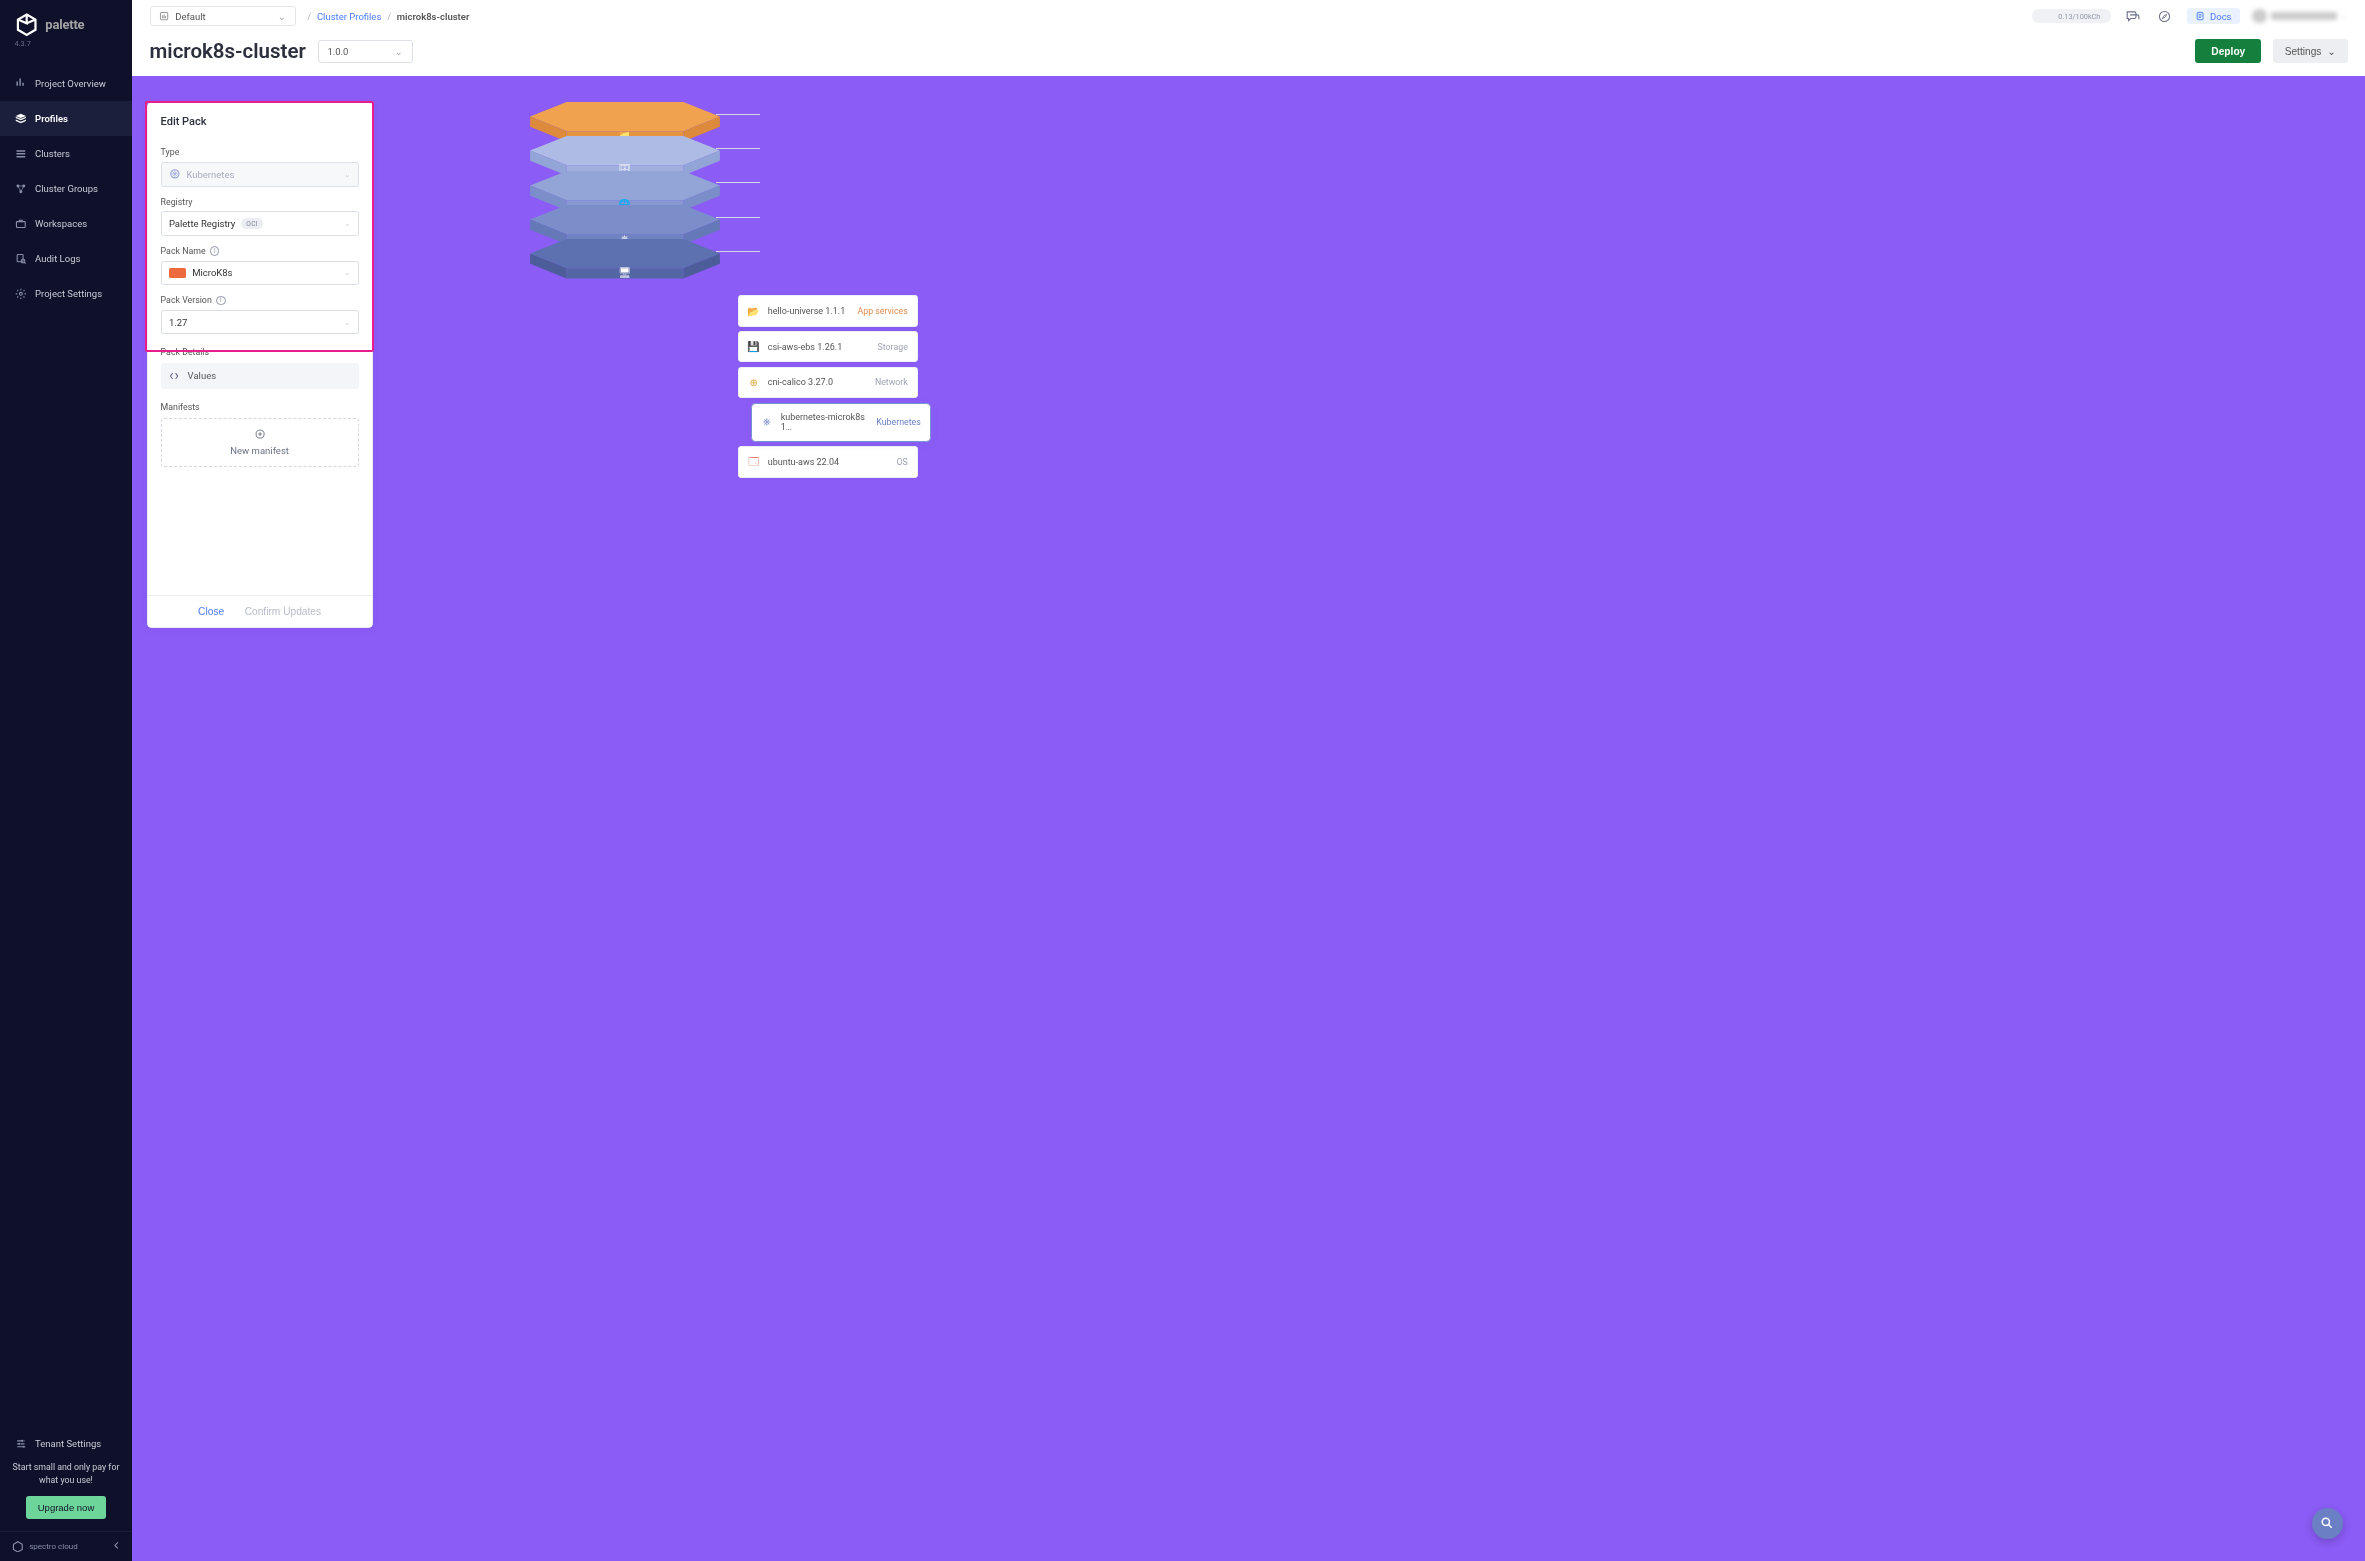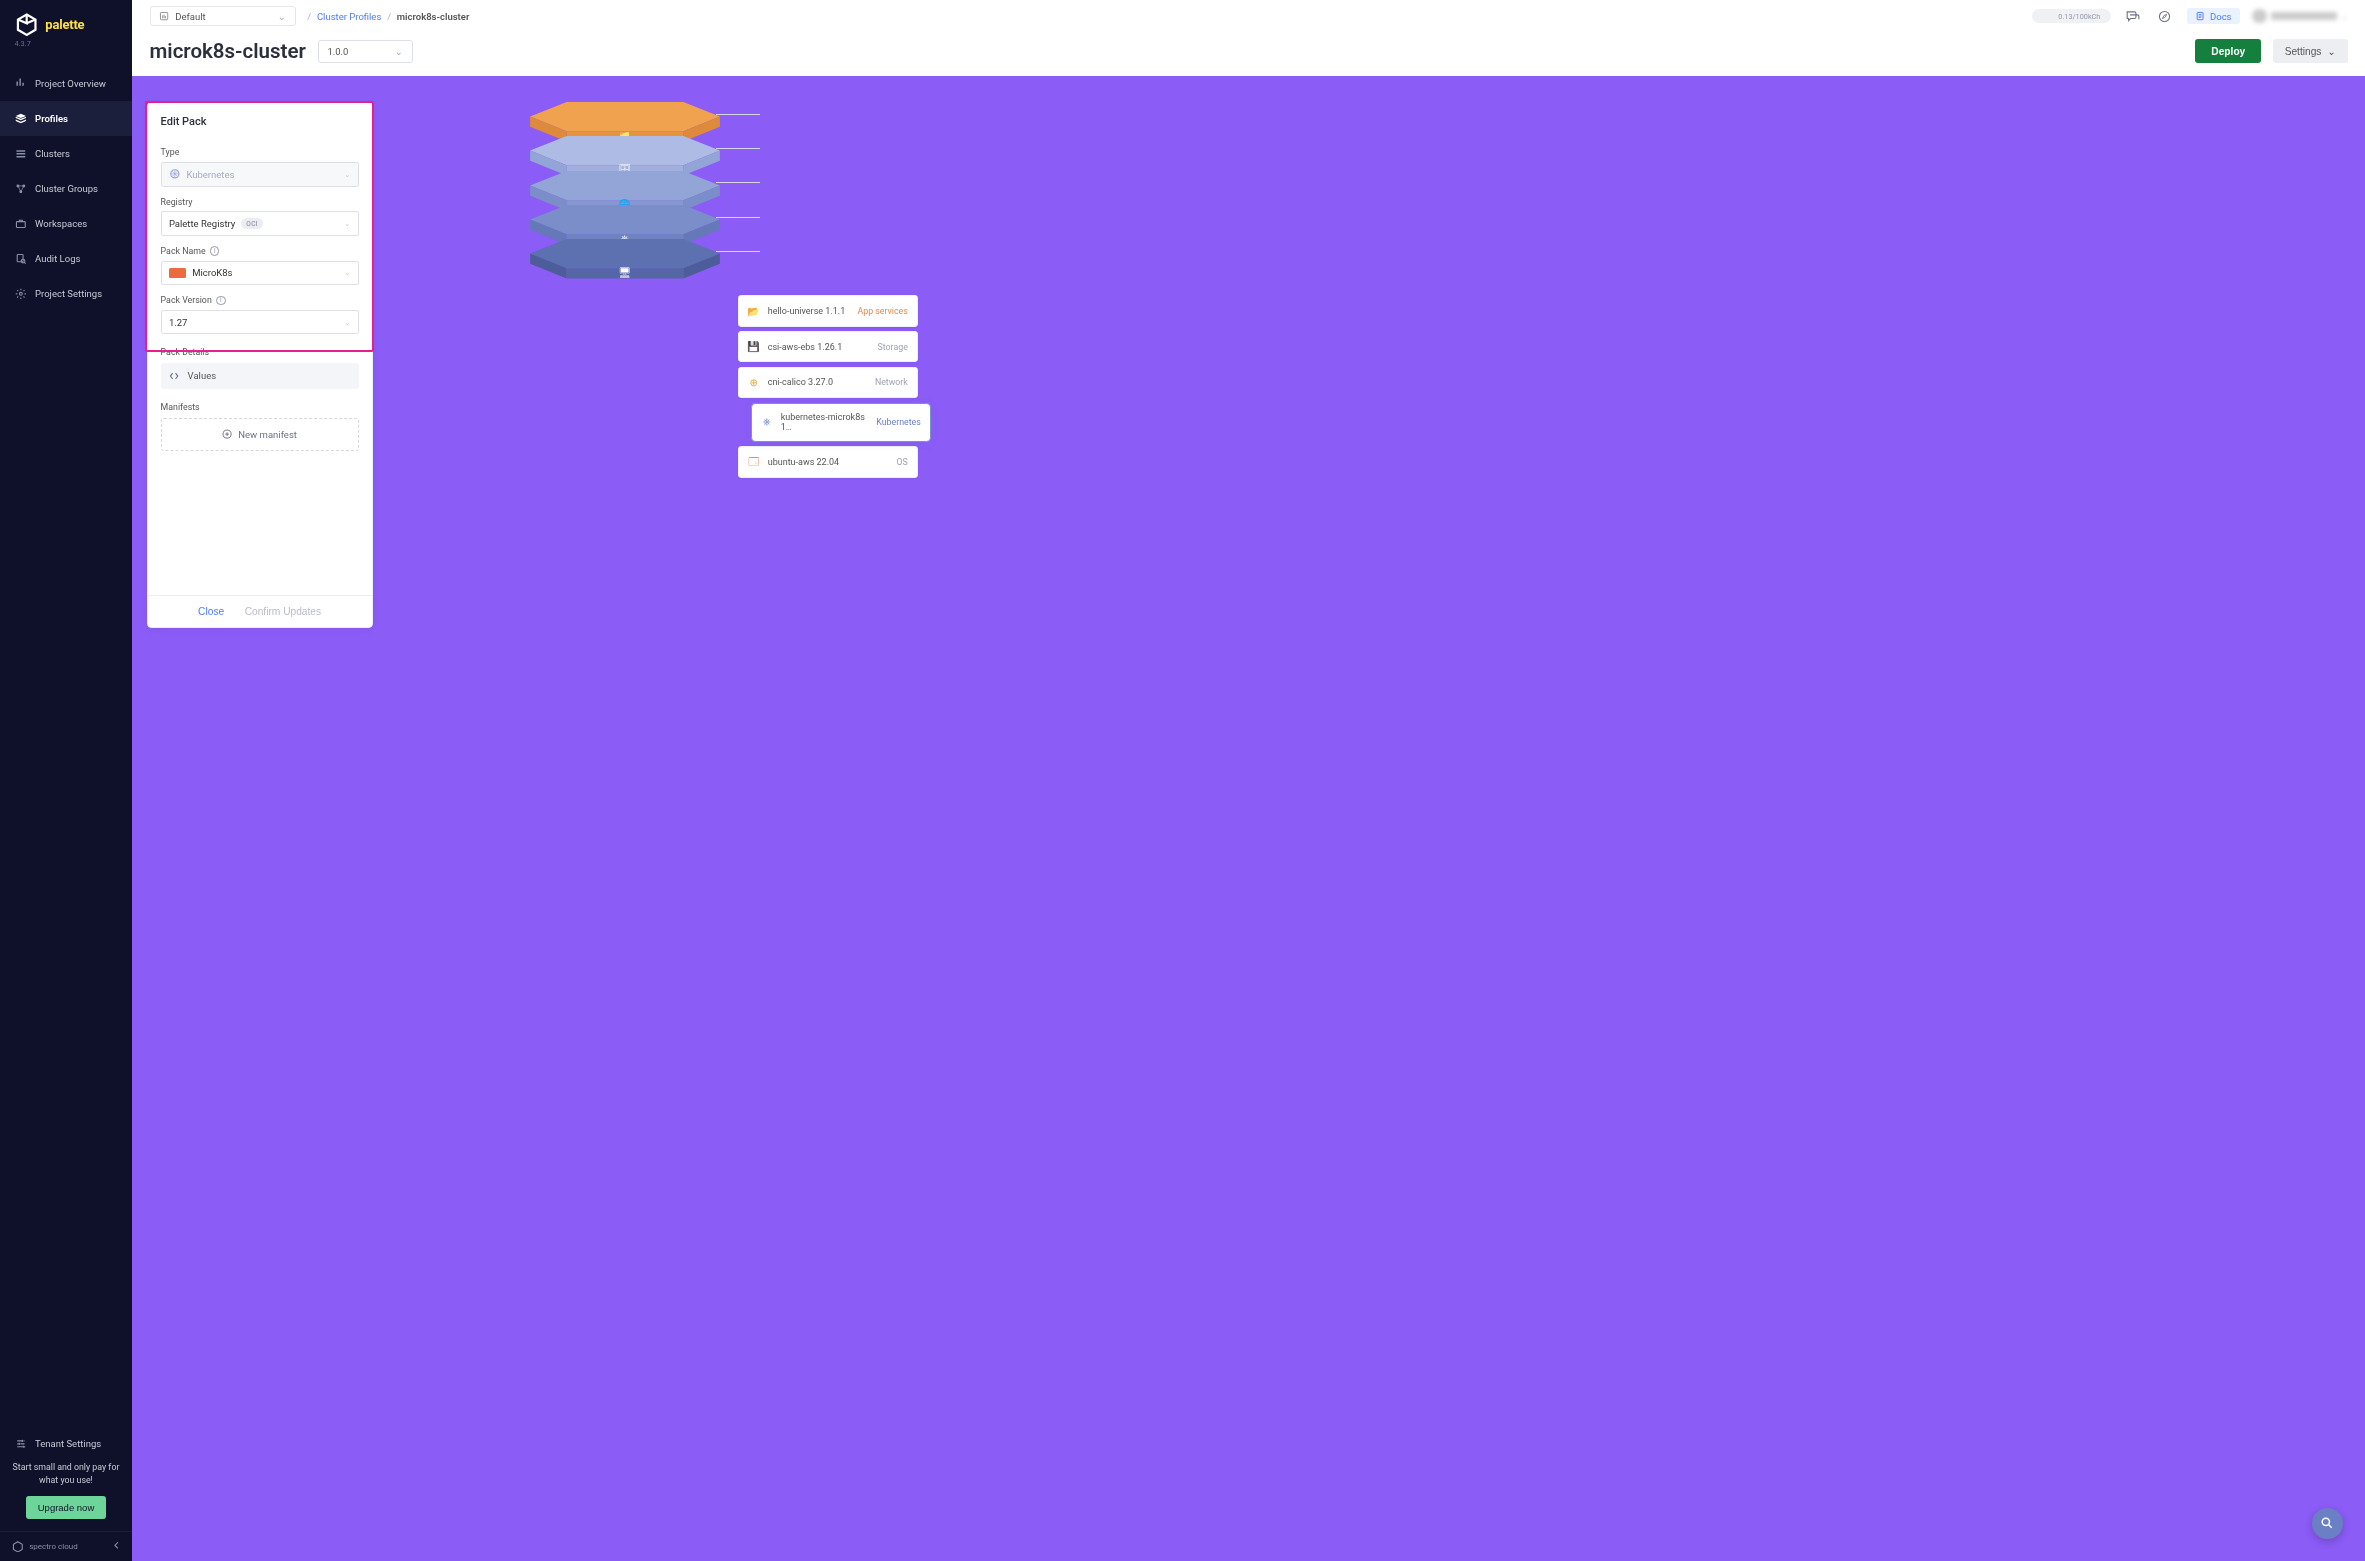--- a/index.html
+++ b/index.html
@@ -15,21 +15,21 @@
 .sidebar {
   width: 132px;
   background: #0e1129;
   color: #c9cbd6;
   display: flex;
   flex-direction: column;
   position: relative;
 }
 .logo-area { padding: 13px 14.6px 2.9px; display: flex; align-items: center; gap: 7.3px; }
 .logo-mark { width: 23.4px; height: 23.4px; }
-.logo-text { color: #fde047; font-weight: 700; font-size: 13px; letter-spacing: -0.2px; }
+.logo-text { color: #a3a3a3; font-weight: 700; font-size: 13px; letter-spacing: -0.2px; }
 .version { padding: 0 14.6px 10.2px; font-size: 7.3px; color: #6b7088; }
 .nav { flex: 1; display: flex; flex-direction: column; margin-top: 7.3px; }
 .nav-item {
   display: flex; align-items: center; gap: 8.8px;
   padding: 11.7px 14.6px; font-size: 9.5px; color: #c9cbd6; cursor: pointer;
 }
 .nav-item.active { background: #1b1f3c; color: #fff; font-weight: 600; }
 .nav-item .nav-icon { width: 11.7px; height: 11.7px; display: inline-flex; align-items: center; justify-content: center; color: #8a8fa8; }
 .nav-item.active .nav-icon { color: #fff; }
 .nav-spacer { flex: 1; }
@@ -126,21 +126,21 @@
   width: 17.5px; height: 10.2px; background: #ed6a3f; border-radius: 1.5px; display: inline-block;
 }
 .k8s-icon { width: 11.7px; height: 11.7px; color: #4d7cfe; }
 .subheader { font-size: 8.8px; color: #555; margin-top: 13px; margin-bottom: 5.8px; }
 .values-row {
   background: #f4f5f9; border-radius: 2.9px; padding: 7.3px 8.8px; display: flex; align-items: center; gap: 8px;
   font-size: 9.5px; color: #555; cursor: pointer;
 }
 .manifest-box {
   border: 0.7px dashed #d4d7e2; border-radius: 2.9px; padding: 10.2px; display: flex; align-items: center;
-  justify-content: center; gap: 5.8px; font-size: 9.5px; color: #6b7088; cursor: pointer; margin-top: 5.8px;
+  justify-content: center; gap: 5.8px; font-size: 9.5px; color: #6b7088; cursor: pointer; margin-top: 5.8px; flex-direction: column;
 }
 .panel-footer {
   border-top: 0.7px solid #eceef3; padding: 10.2px 13px; display: flex; justify-content: center; gap: 20.5px;
 }
 .btn-close { color: #4d7cfe; background: none; border: none; font-size: 10.2px; cursor: pointer; }
 .btn-confirm { color: #b8bbc9; background: none; border: none; font-size: 10.2px; cursor: not-allowed; }
 
 .highlight-box {
   position: absolute; border: 2.2px solid #e91e8c; border-radius: 2.2px; pointer-events: none;
   left: -2.2px; top: -2.2px; width: 229px; height: 251px; z-index: 5;

